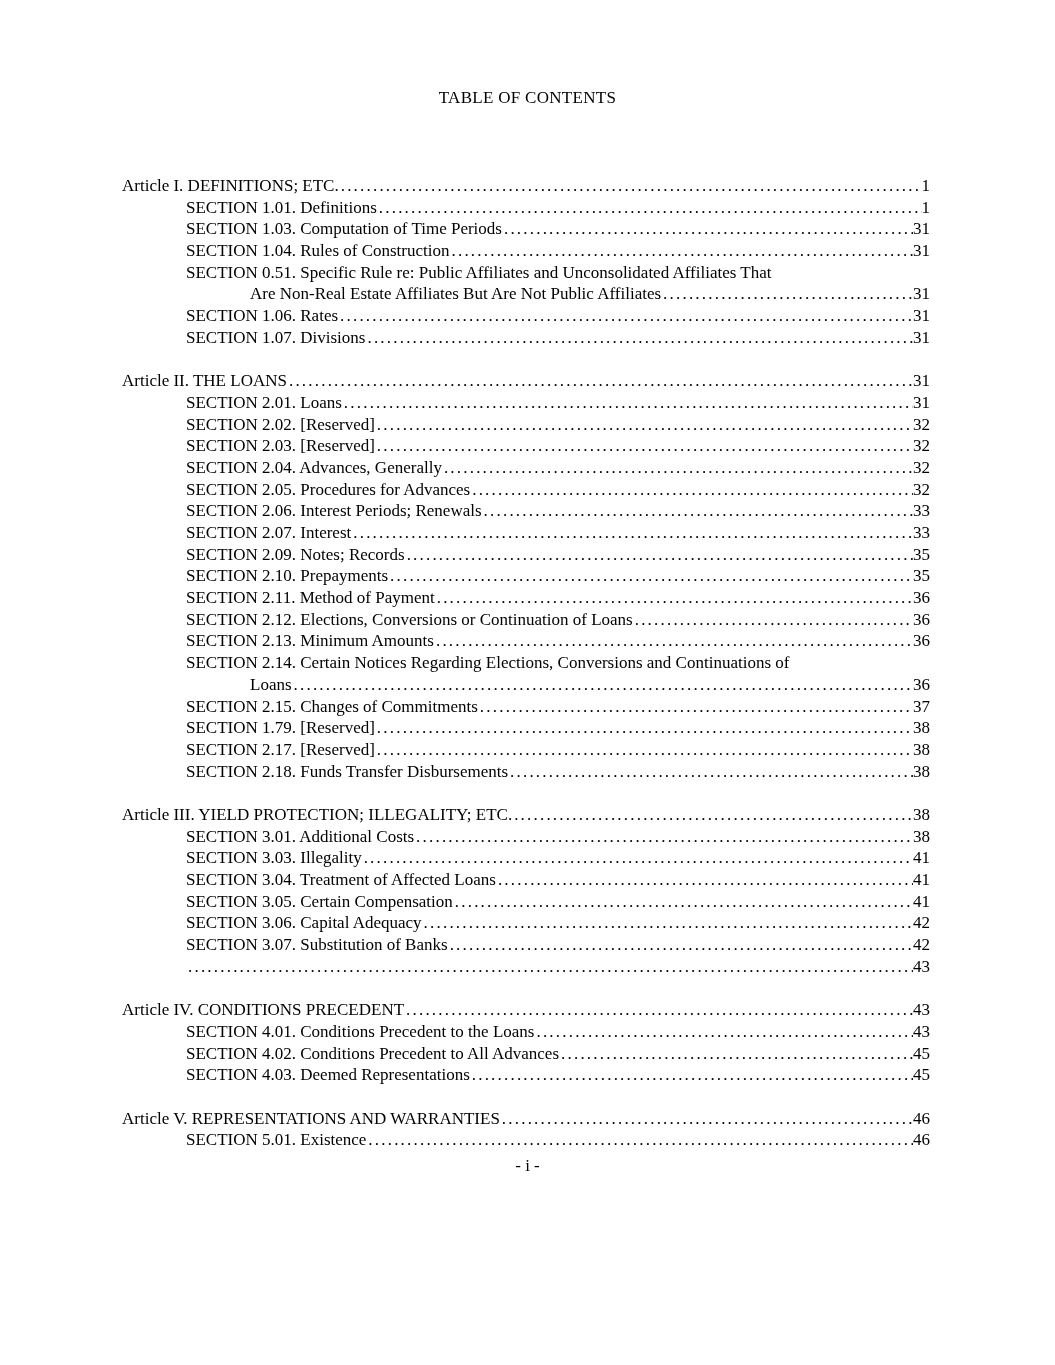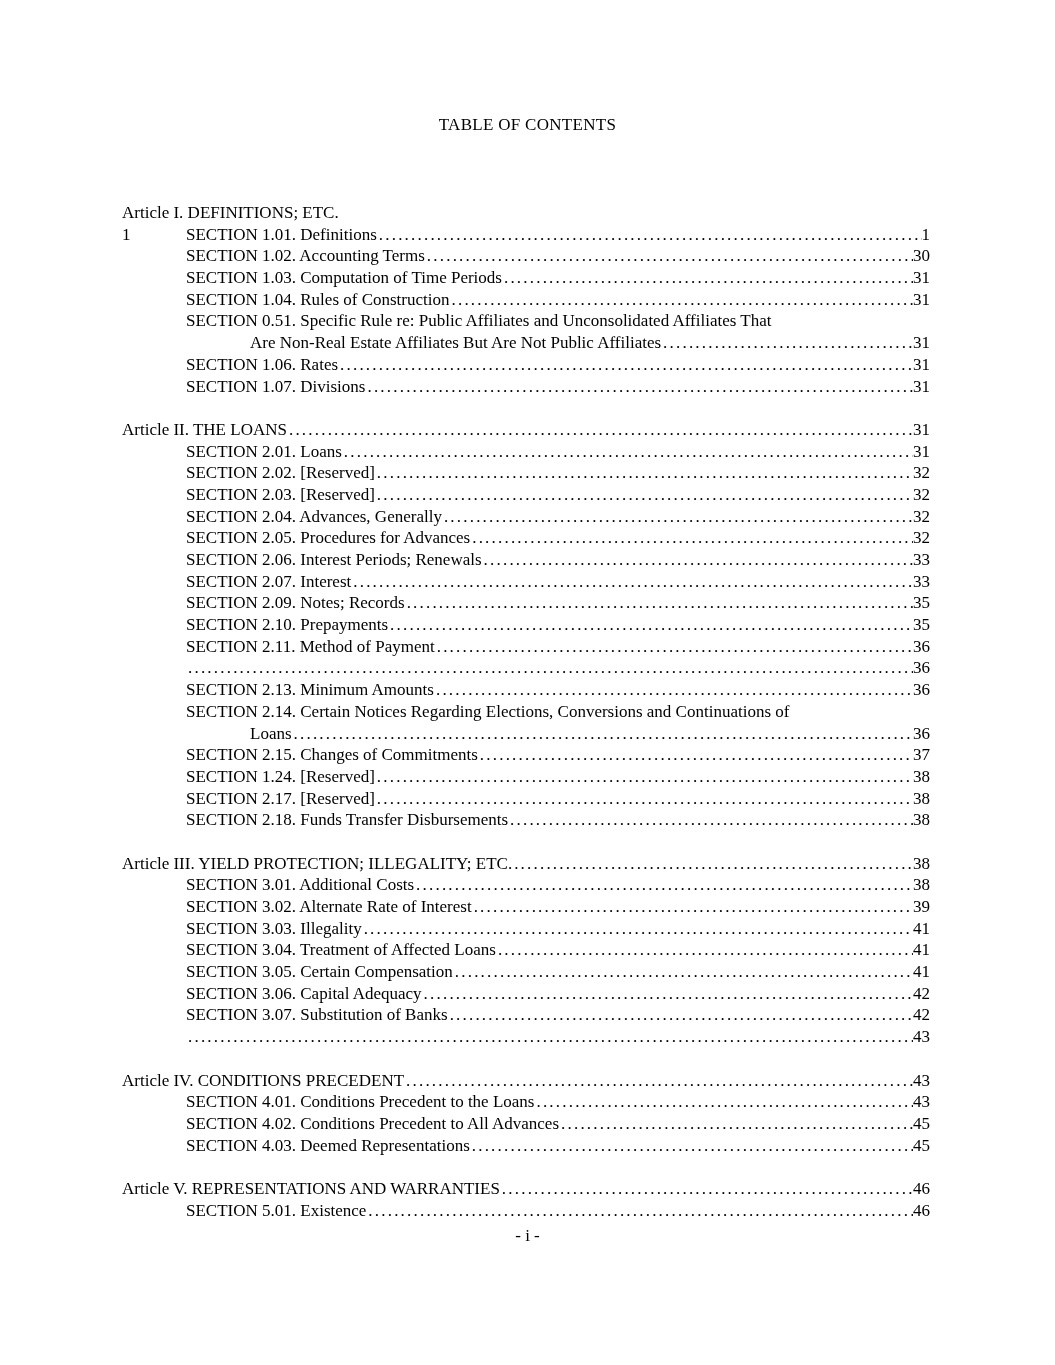--- a/index.html
+++ b/index.html
@@ -8,35 +8,35 @@
     width: 1055px;
     height: 1365px;
     background: #ffffff;
     color: #000000;
     font-family: "Liberation Serif", "DejaVu Serif", serif;
     font-size: 17px;
     overflow: hidden;
   }
   .page { position: relative; width: 1055px; height: 1365px; }
   .doc-title {
-    padding-top: 114px;
+    padding-top: 87px;
     text-align: center;
     letter-spacing: 0.3px;
     line-height: 22px;
   }
   .toc { margin: 66px 125px 0 122px; }
   .toc-row {
     display: flex;
     align-items: baseline;
     line-height: 21.7px;
     height: 21.7px;
     white-space: nowrap;
   }
   .article-row { margin-top: 21.7px; }
-  .toc > .toc-row:first-child { margin-top: 16px; flex-direction: column; }
+  .toc > .toc-row:first-child { margin-top: 16px; }
   .section-row { padding-left: 64px; }
   .cont-row { padding-left: 128px; align-items: center; }
   .entry-text { flex: 0 0 auto; }
   .leader {
     flex: 1 1 auto;
     min-width: 10px;
     overflow: hidden;
     white-space: nowrap;
     padding: 0 2px;
   }
@@ -62,25 +62,20 @@
         <span class="entry-text">Article I. DEFINITIONS; ETC.</span>
         <span class="leader"></span>
         <span class="entry-page">1</span>
       </div>
       <div class="toc-row section-row">
         <span class="entry-text">SECTION 1.01. Definitions</span>
         <span class="leader"></span>
         <span class="entry-page">1</span>
       </div>
       <div class="toc-row section-row">
-        <span class="entry-text">SECTION 1.02. Accounting Terms</span>
-        <span class="leader"></span>
-        <span class="entry-page">30</span>
-      </div>
-      <div class="toc-row section-row">
         <span class="entry-text">SECTION 1.03. Computation of Time Periods</span>
         <span class="leader"></span>
         <span class="entry-page">31</span>
       </div>
       <div class="toc-row section-row">
         <span class="entry-text">SECTION 1.04. Rules of Construction</span>
         <span class="leader"></span>
         <span class="entry-page">31</span>
       </div>
       <div class="toc-row section-row">
@@ -150,20 +145,21 @@
         <span class="entry-text">SECTION 2.10. Prepayments</span>
         <span class="leader"></span>
         <span class="entry-page">35</span>
       </div>
       <div class="toc-row section-row">
         <span class="entry-text">SECTION 2.11. Method of Payment</span>
         <span class="leader"></span>
         <span class="entry-page">36</span>
       </div>
       <div class="toc-row section-row">
+        <span class="entry-text">SECTION 2.12. Elections, Conversions or Continuation of Loans</span>
         <span class="leader"></span>
         <span class="entry-page">36</span>
       </div>
       <div class="toc-row section-row">
         <span class="entry-text">SECTION 2.13. Minimum Amounts</span>
         <span class="leader"></span>
         <span class="entry-page">36</span>
       </div>
       <div class="toc-row section-row">
         <span class="entry-text">SECTION 2.14. Certain Notices Regarding Elections, Conversions and Continuations of</span>
@@ -172,21 +168,21 @@
         <span class="entry-text">Loans</span>
         <span class="leader"></span>
         <span class="entry-page">36</span>
       </div>
       <div class="toc-row section-row">
         <span class="entry-text">SECTION 2.15. Changes of Commitments</span>
         <span class="leader"></span>
         <span class="entry-page">37</span>
       </div>
       <div class="toc-row section-row">
-        <span class="entry-text">SECTION 1.24. [Reserved]</span>
+        <span class="entry-text">SECTION 1.79. [Reserved]</span>
         <span class="leader"></span>
         <span class="entry-page">38</span>
       </div>
       <div class="toc-row section-row">
         <span class="entry-text">SECTION 2.17. [Reserved]</span>
         <span class="leader"></span>
         <span class="entry-page">38</span>
       </div>
       <div class="toc-row section-row">
         <span class="entry-text">SECTION 2.18. Funds Transfer Disbursements</span>
@@ -195,25 +191,20 @@
       </div>
       <div class="toc-row article-row">
         <span class="entry-text">Article III. YIELD PROTECTION; ILLEGALITY; ETC.</span>
         <span class="leader"></span>
         <span class="entry-page">38</span>
       </div>
       <div class="toc-row section-row">
         <span class="entry-text">SECTION 3.01. Additional Costs</span>
         <span class="leader"></span>
         <span class="entry-page">38</span>
-      </div>
-      <div class="toc-row section-row">
-        <span class="entry-text">SECTION 3.02. Alternate Rate of Interest</span>
-        <span class="leader"></span>
-        <span class="entry-page">39</span>
       </div>
       <div class="toc-row section-row">
         <span class="entry-text">SECTION 3.03. Illegality</span>
         <span class="leader"></span>
         <span class="entry-page">41</span>
       </div>
       <div class="toc-row section-row">
         <span class="entry-text">SECTION 3.04. Treatment of Affected Loans</span>
         <span class="leader"></span>
         <span class="entry-page">41</span>

